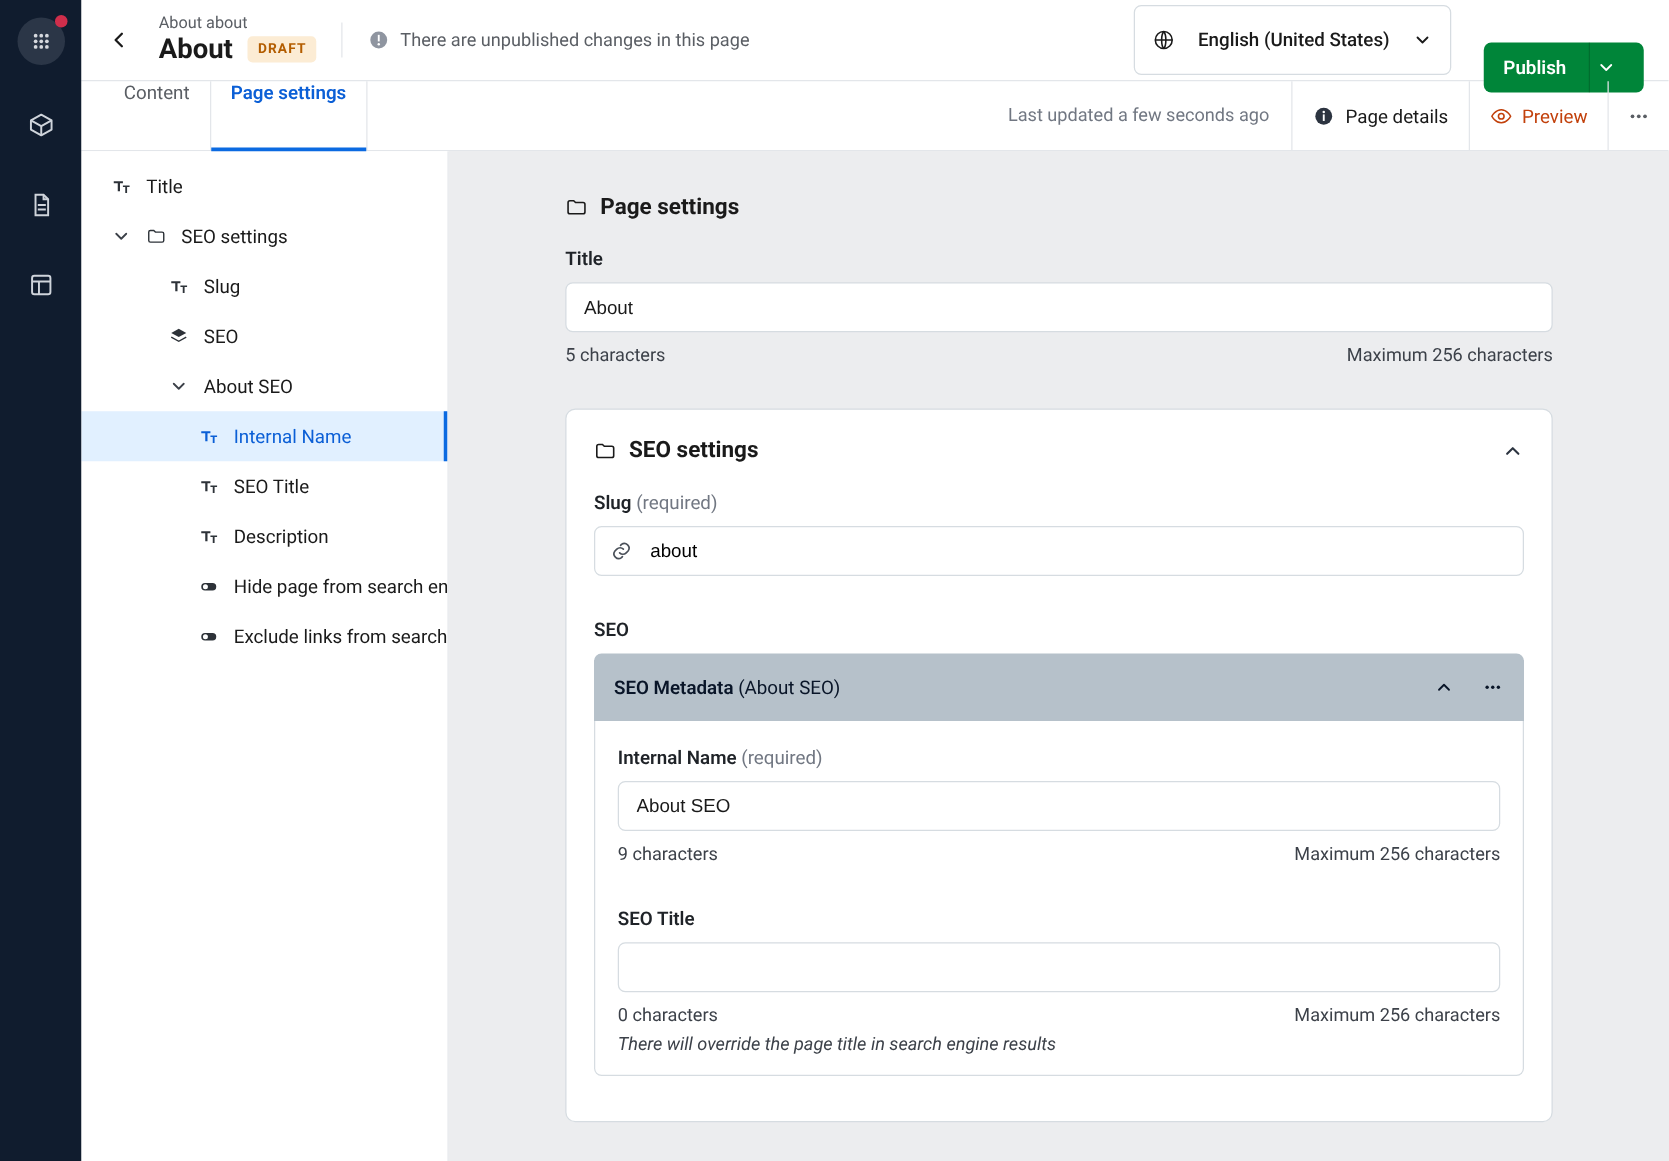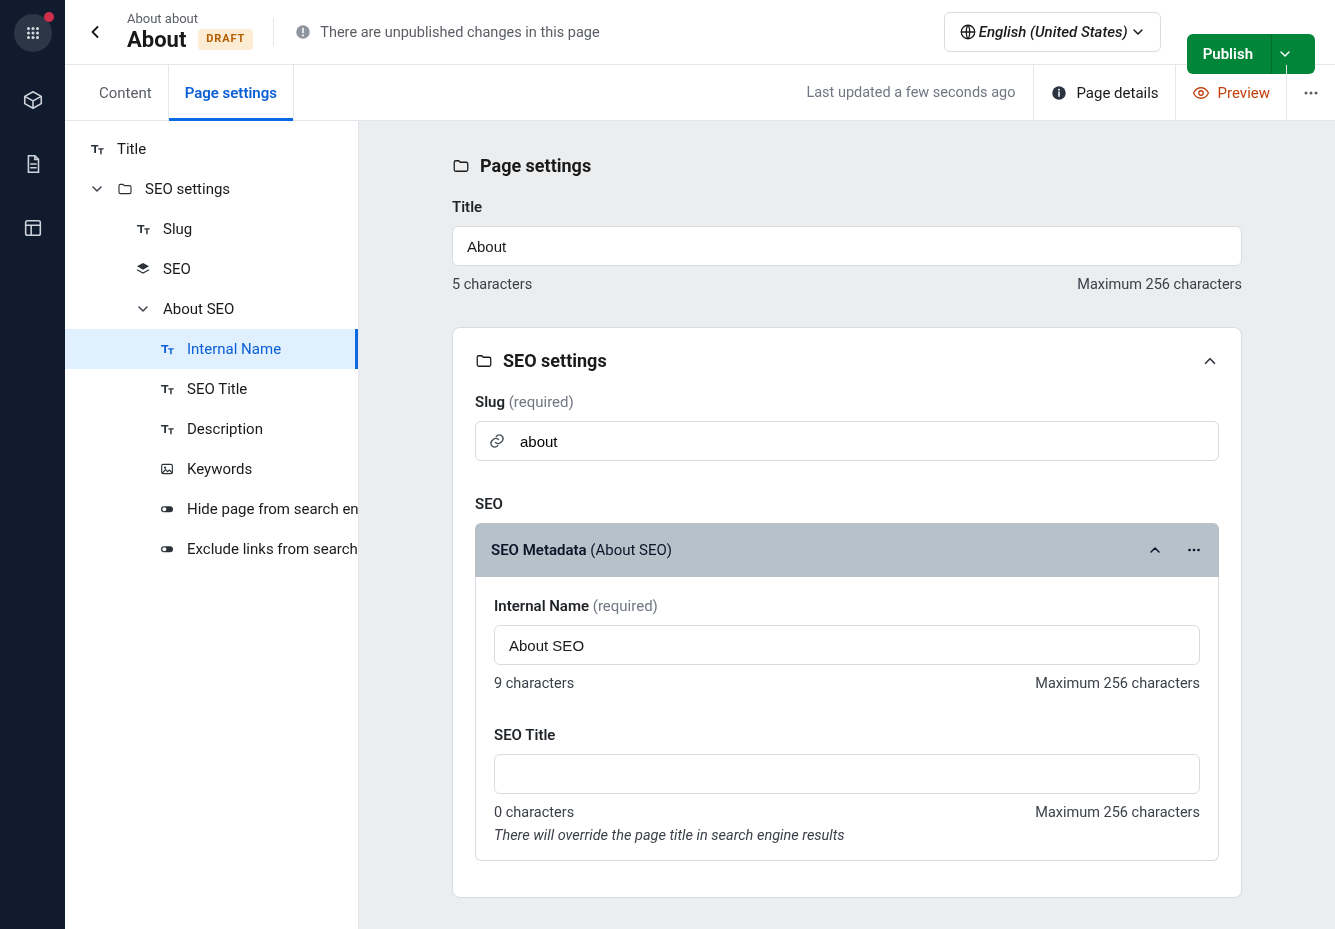--- a/index.html
+++ b/index.html
@@ -66,41 +66,41 @@
   .badge{
     font-size:11px;font-weight:700;letter-spacing:.08em;
     background:var(--orange-bg);color:var(--orange);
     padding:4px 8px;border-radius:4px;
   }
   .vdiv{width:1px;height:28px;background:var(--soft-border);margin:0 6px;}
   .warn{display:flex;align-items:center;gap:8px;color:var(--muted);font-size:14.5px;}
   .warn-icon{color:#8f95a0;}
   .spacer{flex:1;}
   .locale{
-    height:40px;border:1px solid var(--border);border-radius:6px;
-    display:flex;align-items:center;gap:2px;padding:0 14px;font-size:15px;font-weight:500;font-style:italic;
+    height:56px;border:1px solid var(--border);border-radius:6px;
+    display:flex;align-items:center;gap:18px;padding:0 14px;font-size:15px;font-weight:500;
   }
   .publish{
     height:40px;border-radius:6px;background:var(--green);color:#fff;
     display:flex;align-items:center;padding:0 0 0 16px;font-size:15px;font-weight:600;margin-top:44px;
   }
   .publish span{padding-right:18px;}
   .publish .caret{
     width:44px;height:100%;display:flex;align-items:center;justify-content:center;
     border-left:1px solid rgba(0,0,0,0.18);
   }
 
   
   .subbar{
     height:56px;border-bottom:1px solid var(--soft-border);
     display:flex;align-items:stretch;padding-left:18px;
   }
   .tabs{display:flex;align-items:stretch;gap:0;}
   .tab{
-    display:flex;align-items:center;padding:0 16px;font-size:15px;color:var(--muted);
+    display:flex;padding:0 16px;font-size:15px;color:var(--muted);
     border-right:1px solid var(--soft-border);
     position:relative;
   }
   .tab:first-child{border-left:none;}
   .tab.active{color:var(--blue-strong);font-weight:600;}
   .tab.active::after{
     content:"";position:absolute;left:0;right:0;bottom:-1px;height:3px;background:var(--blue);
   }
   .sub-right{margin-left:auto;display:flex;align-items:stretch;}
   .sub-status{display:flex;align-items:center;padding:0 18px;color:var(--light-text);font-size:14.5px;border-right:1px solid var(--soft-border);}
@@ -435,28 +435,20 @@
           <span class="ol-icon">
               <svg class="i16">
                 <use href="#ic-tt"></use>
               </svg>
             </span>
           <span>Description</span>
         </div>
         <div class="ol-item lvl4 clickable">
           <span class="ol-icon">
               <svg class="i16">
-                <use href="#ic-image"></use>
-              </svg>
-            </span>
-          <span>Keywords</span>
-        </div>
-        <div class="ol-item lvl4 clickable">
-          <span class="ol-icon">
-              <svg class="i16">
                 <use href="#ic-toggle"></use>
               </svg>
             </span>
           <span>Hide page from search engines</span>
         </div>
         <div class="ol-item lvl4 clickable">
           <span class="ol-icon">
               <svg class="i16">
                 <use href="#ic-toggle"></use>
               </svg>

